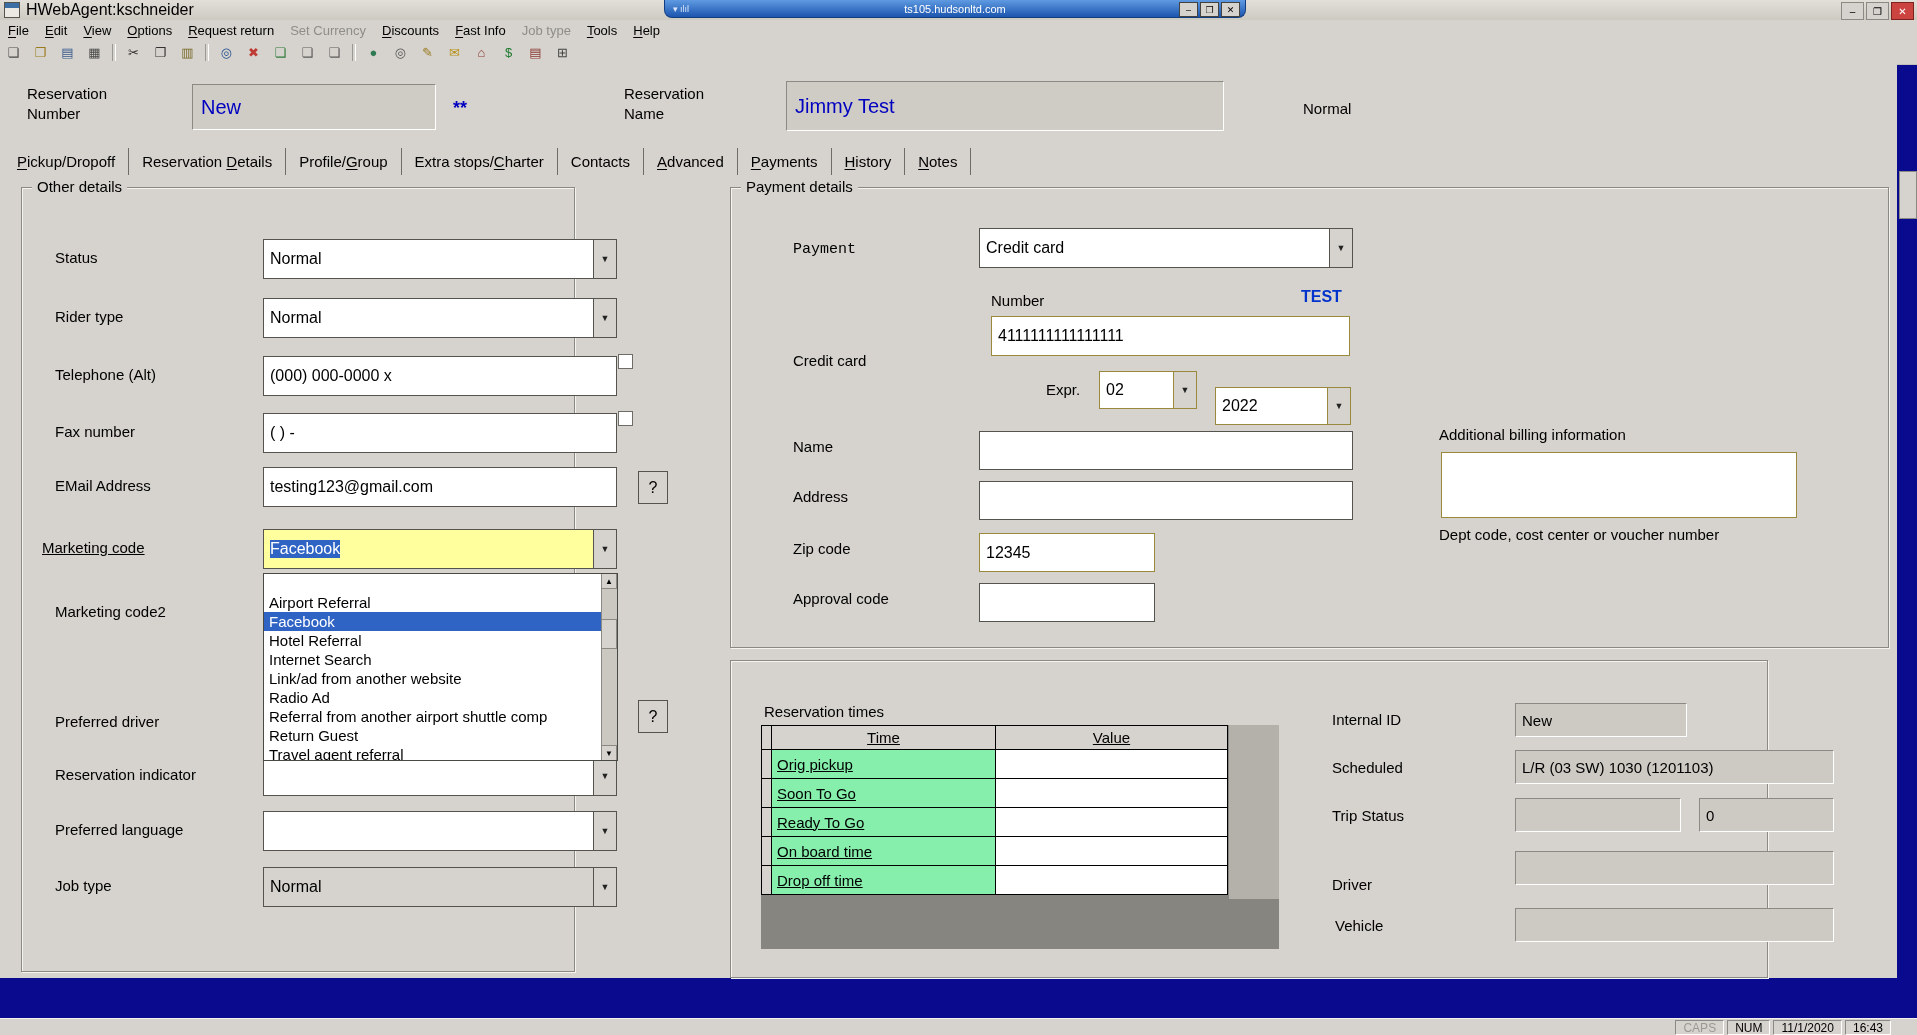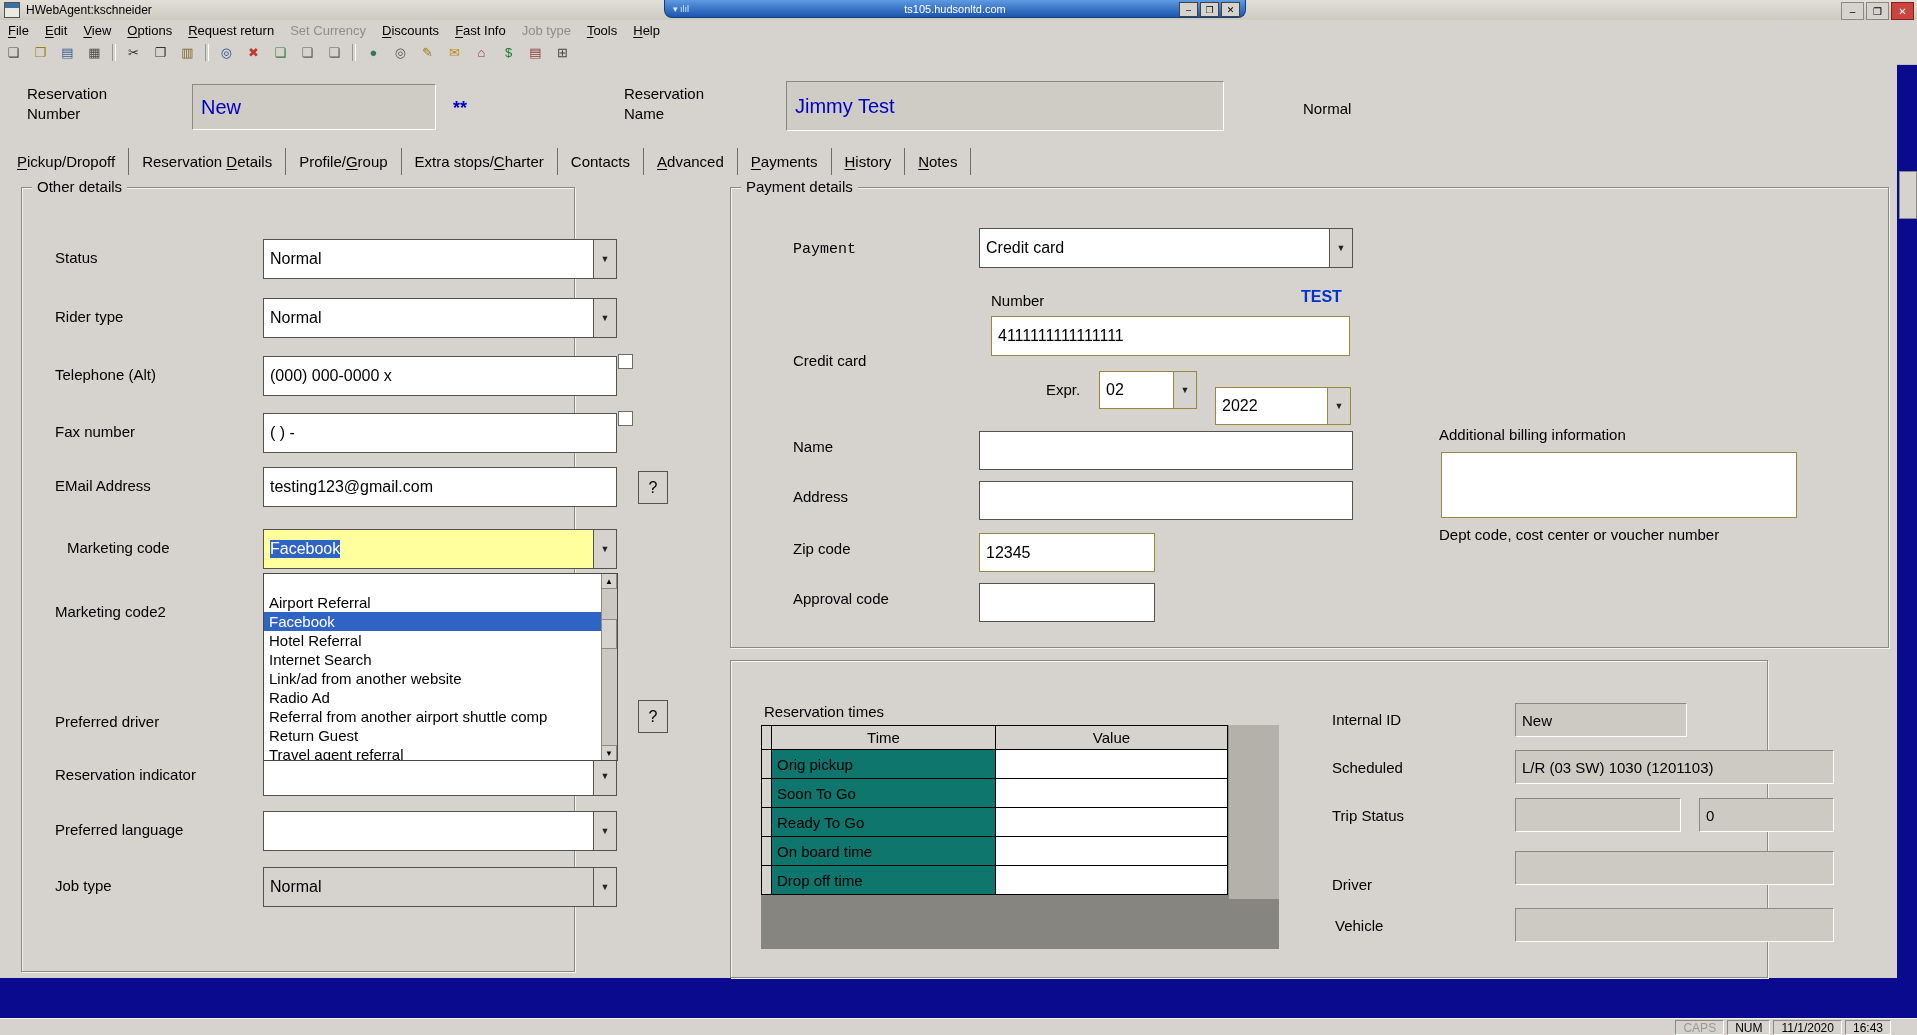--- a/index.html
+++ b/index.html
@@ -1,21 +1,21 @@
 <!DOCTYPE html>
 <html><head>
 <meta charset="utf-8">
 <style>
   html,body{margin:0;padding:0;background:#444;}
   .screen{position:relative;width:1917px;height:1035px;background:#0a0a8e;font-family:"Liberation Sans",sans-serif;color:#000;overflow:hidden;}
   .abs{position:absolute;}
   
   .titlebar{position:absolute;left:0;top:0;width:100%;height:20px;background:linear-gradient(#e2dfd8,#cdcac2);display:flex;align-items:center;}
   .app-icon{width:14px;height:14px;margin:0 6px 0 4px;background:linear-gradient(#3a6ea5 0 5px,#ece9e2 5px 100%);border:1px solid #55534e;}
-  .title-text{font-size:12px;}
+  .title-text{font-size:16px;}
   .winbtns{position:absolute;right:3px;top:2px;display:flex;}
   .winbtn{width:21px;height:16px;background:#d6d3ce;border:1px solid #8b8984;display:flex;align-items:center;justify-content:center;font-size:10px;margin-left:2px;}
   .winbtn.close{background:#cc4440;color:#fff;border-color:#7e221e;}
   .rdpbar{position:absolute;left:664px;top:0;width:580px;height:17px;z-index:10;background:linear-gradient(#5f9ae2,#1b55ae);border:1px solid #123d80;border-top:none;border-radius:0 0 8px 8px;display:flex;align-items:center;color:#fff;}
   .rdp-title{position:absolute;left:0;right:0;text-align:center;font-size:11px;color:#fff;}
   .rdp-left{display:flex;align-items:center;margin-left:8px;z-index:2;font-size:9px;color:#dce8fa;}
   .rdp-btns{position:absolute;right:5px;top:2px;display:flex;z-index:2;}
   .rdpbtn{width:17px;height:13px;background:#d6d3ce;border:1px solid #44423e;color:#000;display:flex;align-items:center;justify-content:center;font-size:9px;margin-left:2px;}
   .menubar{position:absolute;left:0;top:20px;width:100%;height:21px;background:#d6d3ce;display:flex;align-items:center;}
   .menu-item{padding:2px 8px;font-size:13px;white-space:nowrap;}
@@ -50,25 +50,25 @@
   .litem{height:19px;font-size:15px;padding-left:5px;display:flex;align-items:center;white-space:nowrap;}
   .litem.sel{background:#2f63c4;color:#fff;}
   .lscroll{position:absolute;right:0;top:0;width:16px;height:100%;background:#cbc8c1;border-left:1px solid #8b8984;box-sizing:border-box;}
   .lbtn{position:absolute;left:-1px;width:16px;height:16px;background:#d6d3ce;border:1px solid #8b8984;display:flex;align-items:center;justify-content:center;font-size:8px;box-sizing:border-box;}
   .lthumb{position:absolute;left:-1px;top:45px;width:16px;height:30px;background:#d6d3ce;border:1px solid #8b8984;box-sizing:border-box;}
   
   .tarea{position:absolute;background:#fff;border:1px solid #98893c;box-sizing:border-box;}
   
   .tcontainer{position:absolute;background:#87857f;}
   .tstrip{position:absolute;background:#b4b1ab;}
-  table.ttable{position:absolute;left:0;top:0;border-collapse:collapse;}
+  table.ttable{position:absolute;left:0;top:0;border-collapse:collapse;text-decoration:underline;}
   .ttable td,.ttable th{border:1px solid #000;font-weight:normal;font-size:15px;box-sizing:border-box;}
   .th{background:#d6d3ce;text-align:center;height:24px;}
   .tcorner{background:#d6d3ce;width:10px;}
-  .tname{background:#0f766e;text-align:left;padding-left:5px;height:29px;width:224px;}
+  .tname{background:#86efac;text-align:left;padding-left:5px;height:29px;width:224px;}
   .tval{background:#fff;width:232px;}
   
   .statusbar{position:absolute;left:0;top:1018px;width:100%;height:17px;background:#d6d3ce;border-top:1px solid #f2f1ee;display:flex;align-items:center;justify-content:flex-end;}
   .scell{height:15px;border:1px solid;border-color:#8b8984 #ffffff #ffffff #8b8984;font-size:12px;display:flex;align-items:center;justify-content:center;margin-left:3px;padding:0 7px;box-sizing:border-box;}
   .scell.dis{color:#9b9892;}
   .spacer{width:26px;}
   u{text-underline-offset:2px;}
 </style>
 </head>
 <body>
@@ -185,21 +185,21 @@
       <div class="checkbox" style="left:596px;top:166px;"></div>
 
       <div class="flabel" style="left:33px;top:235px;">Fax number</div>
       <div class="tfield" style="left:241px;top:225px;width:354px;">(   )    -</div>
       <div class="checkbox" style="left:596px;top:223px;"></div>
 
       <div class="flabel" style="left:33px;top:289px;">EMail Address</div>
       <div class="tfield" style="left:241px;top:279px;width:354px;">testing123@gmail.com</div>
       <div class="helpbtn" style="left:616px;top:283px;">?</div>
 
-      <div class="flabel" style="left:45px;top:351px;">Marketing code</div>
+      <div class="flabel" style="left:20px;top:351px;text-decoration:underline;">Marketing code</div>
       <div class="combo" style="left:241px;top:341px;width:354px;">
         <div class="cval yellow">
             <span class="selspan">Facebook</span>
           </div>
         <div class="carrow">▼</div>
       </div>
 
       <div class="flabel" style="left:33px;top:415px;">Marketing code2</div>
 
       <div class="list" style="left:241px;top:385px;width:355px;height:188px;">

